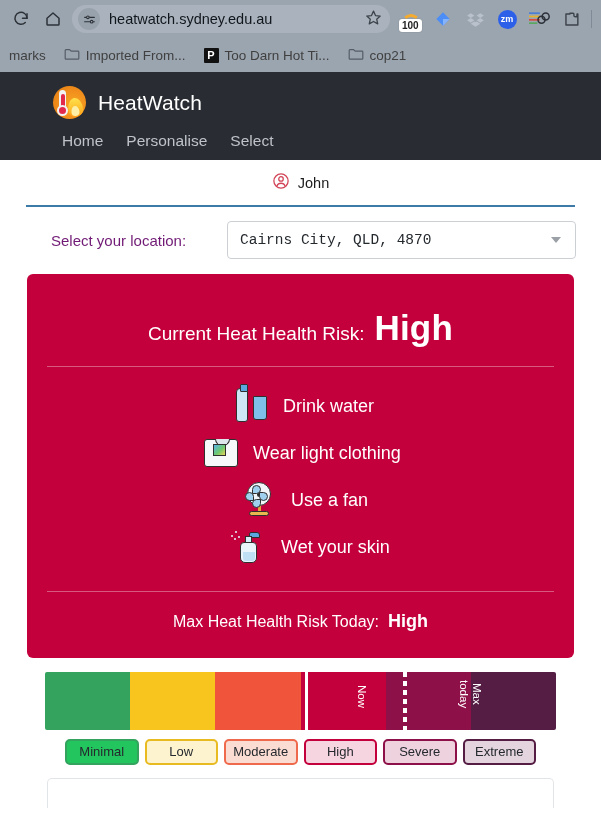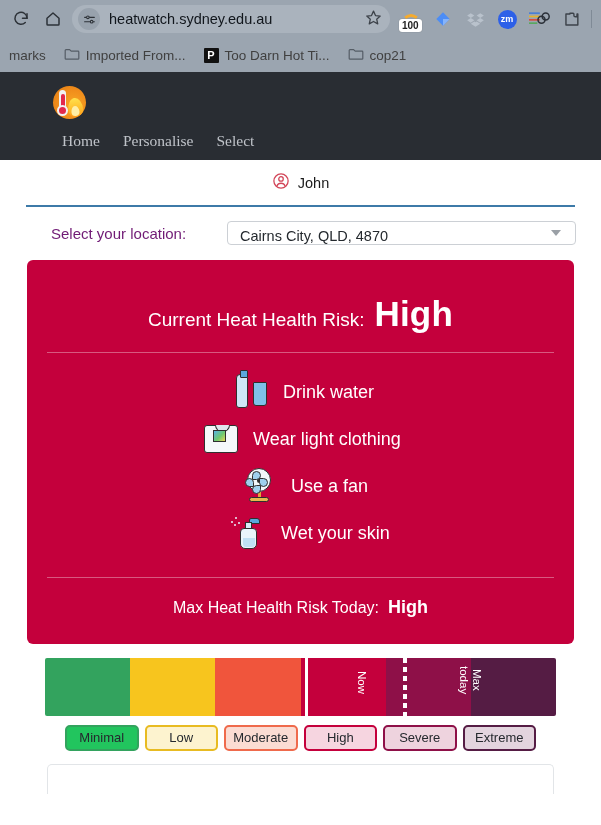--- a/index.html
+++ b/index.html
@@ -165,21 +165,20 @@
     background: #ffeea6;
     border-radius: 50% 50% 50% 50% / 60% 60% 40% 40%;
   }
   #brand-name {
     color: #fff; font-size: 21px; letter-spacing: .1px;
   }
   #nav-row {
     display: flex; gap: 23px;
     padding-left: 62px;
     margin-top: 13px;
-    font-family: Liberation Serif, serif;
   }
   .nav-link {
     color: #bfc3c9; font-size: 15.5px;
   }
 
   
   #page {
     background: #fff;
     padding: 0 25px;
   }
@@ -197,27 +196,28 @@
     display: flex; align-items: center;
     padding: 14px 0 12px 0;
     gap: 0;
   }
   #location-label {
     font-size: 15px; color: #701a75;
     width: 202px; padding-left: 26px;
   }
   #location-select {
     flex: 1 1 auto;
-    height: 24px;
+    height: 38px;
     border: 1px solid #ccd0d5;
     border-radius: 4px;
     background: #fff;
-    display: flex; align-items: flex-end;
+    display: flex; align-items: center;
     padding: 0 12px;
     position: relative;
+    font-family: Liberation Mono, monospace;
   }
   #location-value { font-size: 14.5px; color: #24292e; }
   #location-caret {
     position: absolute; right: 14px; top: 50%;
     transform: translateY(-50%);
     width: 0; height: 0;
     border-left: 5px solid transparent;
     border-right: 5px solid transparent;
     border-top: 6px solid #9aa0a6;
   }
@@ -492,20 +492,21 @@
   </div>
 </div>
 
 <div id="site-header">
   <div id="brand-row">
     <div id="logo-circle">
       <div id="logo-flame"></div>
       <div id="logo-thermo"></div>
       <div id="logo-thermo-bulb"></div>
     </div>
+    <div id="brand-name">HeatWatch</div>
   </div>
   <div id="nav-row">
     <a class="nav-link">Home</a>
     <a class="nav-link">Personalise</a>
     <a class="nav-link">Select</a>
   </div>
 </div>
 
 <div id="page">
 

